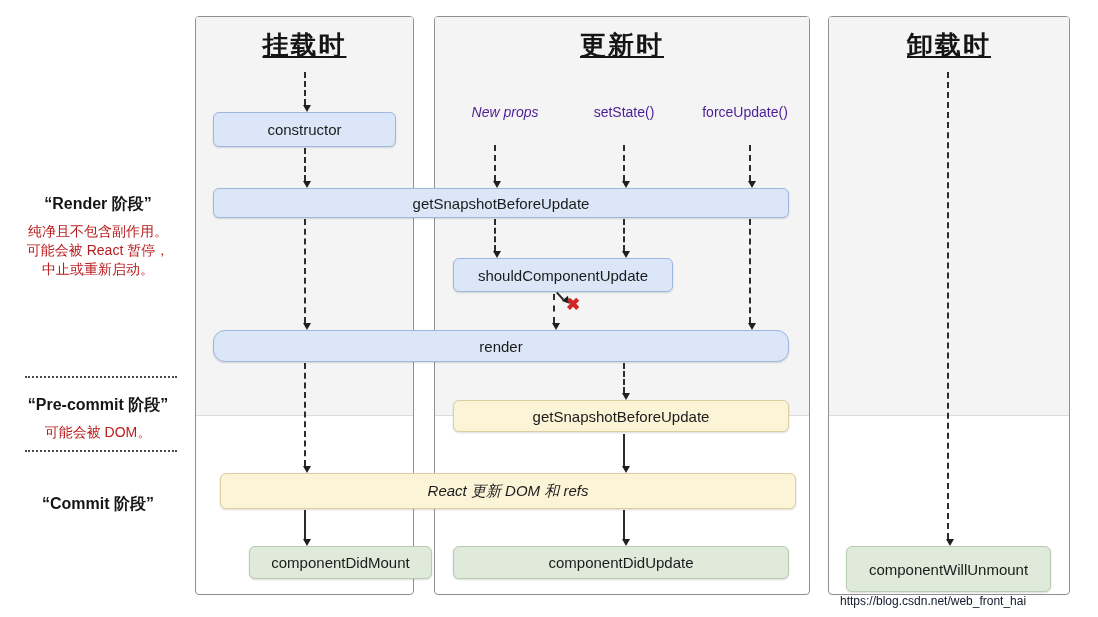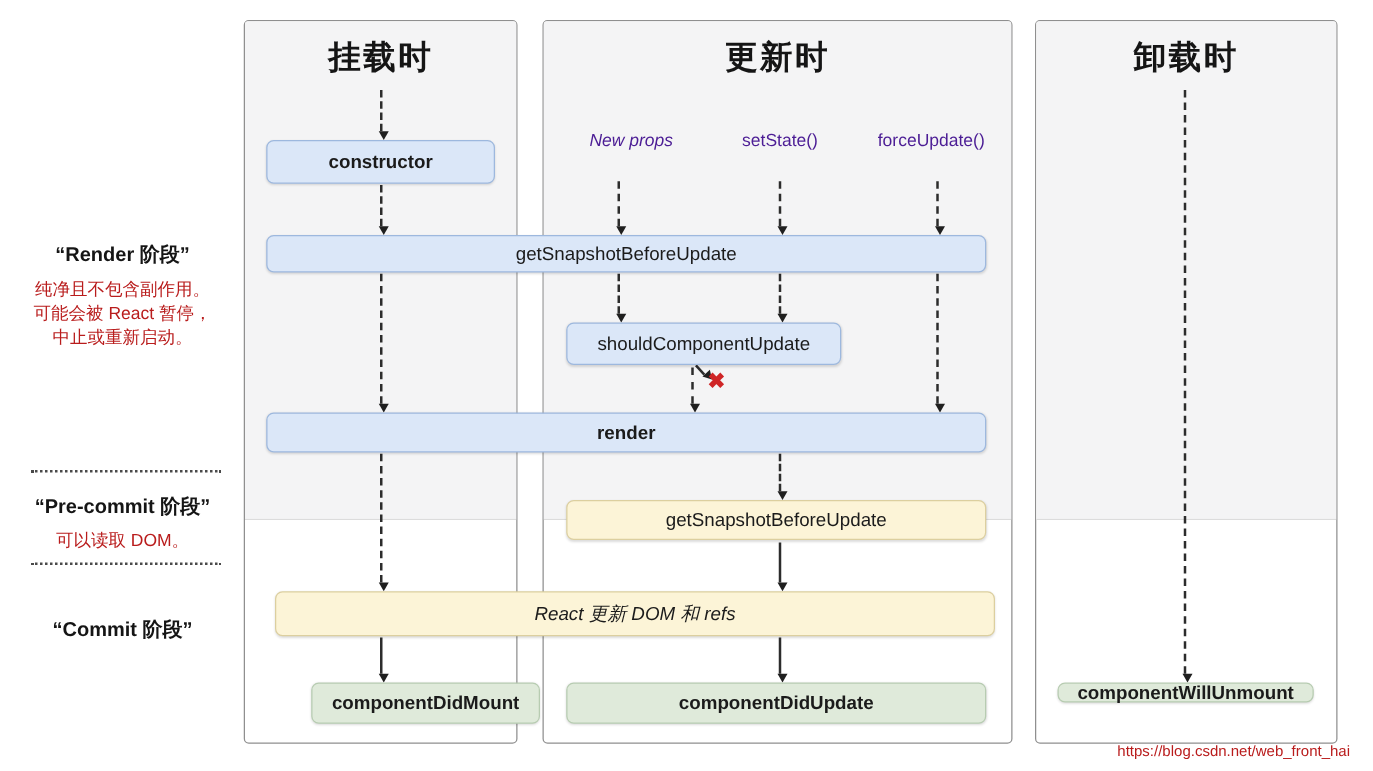--- a/index.html
+++ b/index.html
@@ -17,32 +17,33 @@
   }
   .panel .shade {
     position:absolute; left:0; right:0; top:0; height:398px;
     background:#f4f4f5; border-bottom:1px solid #dcdcdc;
     border-radius:2px 2px 0 0;
   }
   .panel-title {
     position:absolute; top:28px; text-align:center;
     font-size:26px; font-weight:600; color:#151515; z-index:4;
     letter-spacing:2px;
+    text-decoration:underline;
   }
   
   .box {
     position:absolute; box-sizing:border-box; z-index:3;
     display:flex; align-items:center; justify-content:center;
     font-size:15px; border-radius:6px;
     box-shadow:0 1px 2px rgba(0,0,0,0.14);
   }
   .box.blue   { background:#dbe7f8; border:1.5px solid #9db8de; }
   .box.yellow { background:#fcf4d7; border:1.5px solid #dccf9f; }
   .box.green  { background:#dfeada; border:1.5px solid #b7ccb1; }
-  .box.bold   { font-weight:bold; }
+  .box.bold   { font-weight:normal; }
   .box.italic { font-style:italic; }
   
   .arr { position:absolute; width:0; border-left:2px dashed #2c2c2c; z-index:2; }
   .arr.solid { border-left-style:solid; }
   .arr::after {
     content:""; position:absolute; left:-3.5px; bottom:-7px;
     width:0; height:0;
     border-left:4.5px solid transparent; border-right:4.5px solid transparent;
     border-top:7px solid #1f1f1f;
   }
@@ -62,21 +63,21 @@
     border-top:2px dotted #4a4a4a; z-index:4;
   }
   
   .xmark {
     position:absolute; left:566px; top:296px;
     font-size:17px; font-weight:bold; color:#cf2526; z-index:5;
     line-height:17px;
   }
   .watermark {
     position:absolute; left:840px; top:594px; width:240px;
-    text-align:right; font-size:12px; color:#b91c1c; z-index:6;
+    text-align:left; font-size:12px; color:#0f172a; z-index:6;
   }
 </style>
 </head>
 <body>
 
 <div id="canvas">
 
   <div class="annot" style="top:194px;">
     <div class="hd">“Render 阶段”</div>
     <div class="ds">
@@ -84,21 +85,21 @@
       <div>可能会被 React 暂停，</div>
       <div>中止或重新启动。</div>
     </div>
   </div>
 
   <div class="dotline" style="top:376px;"></div>
 
   <div class="annot" style="top:395px;">
     <div class="hd">“Pre-commit 阶段”</div>
     <div class="ds">
-      <div>可以读取 DOM。</div>
+      <div>可能会被 DOM。</div>
     </div>
   </div>
 
   <div class="dotline" style="top:450px;"></div>
 
   <div class="annot" style="top:494px;">
     <div class="hd">“Commit 阶段”</div>
   </div>
 
   <div class="panel" style="left:195px; width:219px;">
@@ -142,27 +143,27 @@
   <div class="arr solid" style="left:623px; top:510px; height:29px;"></div>
 
   <div class="arr" style="left:947px; top:72px; height:467px;"></div>
 
   <div class="box blue bold" style="left:213px; top:112px; width:183px; height:35px;">constructor</div>
 
   <div class="box blue" style="left:213px; top:188px; width:576px; height:30px;">getSnapshotBeforeUpdate</div>
 
   <div class="box blue" style="left:453px; top:258px; width:220px; height:34px;">shouldComponentUpdate</div>
 
-  <div class="box blue bold" style="left:213px; top:330px; width:576px; height:32px;">render</div>
+  <div class="box blue bold" style="left:213px; top:330px; width:576px; height:32px;border-radius:12px;">render</div>
 
   <div class="box yellow" style="left:453px; top:400px; width:336px; height:32px;">getSnapshotBeforeUpdate</div>
 
   <div class="box yellow italic" style="left:220px; top:473px; width:576px; height:36px;">React 更新 DOM 和 refs</div>
 
   <div class="box green bold" style="left:213px; top:546px; width:183px; height:33px;margin-left:36px;">componentDidMount</div>
 
   <div class="box green bold" style="left:453px; top:546px; width:336px; height:33px;">componentDidUpdate</div>
 
-  <div class="box green bold" style="left:846px; top:546px; width:205px; height:16px;">componentWillUnmount</div>
+  <div class="box green bold" style="left:846px; top:546px; width:205px; height:46px;">componentWillUnmount</div>
 
   <div class="watermark">https://blog.csdn.net/web_front_hai</div>
 
 </div>
 
 </body></html>

